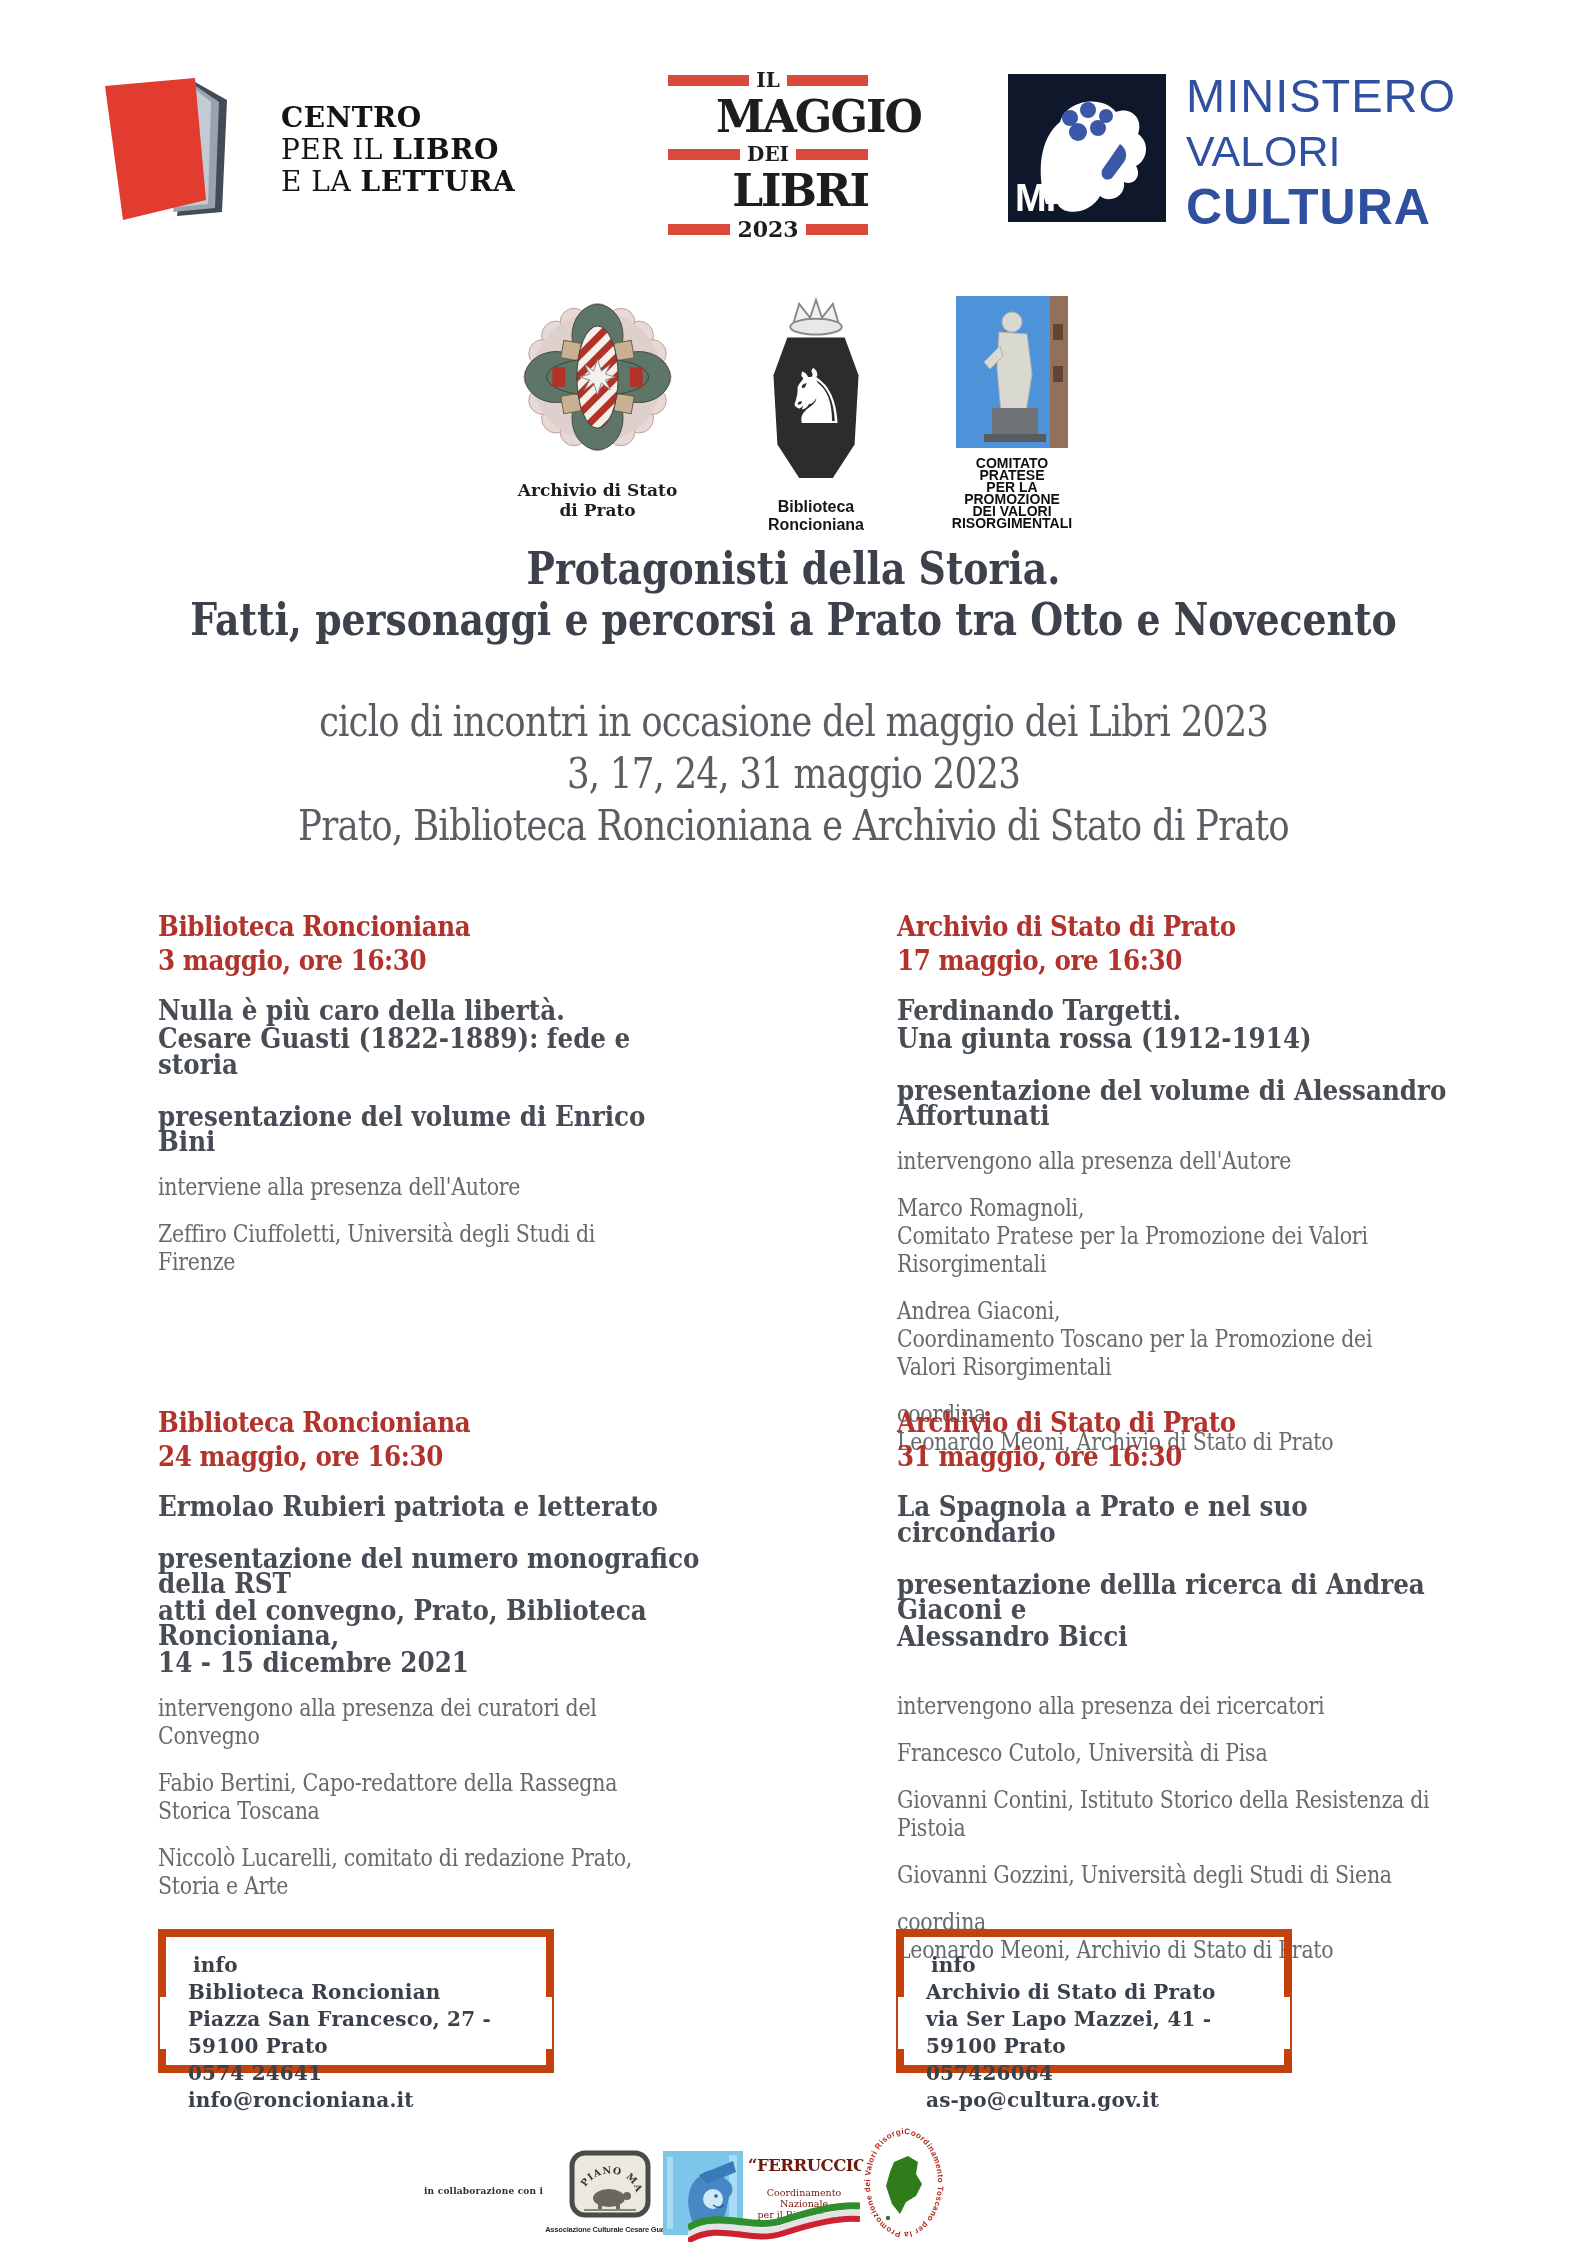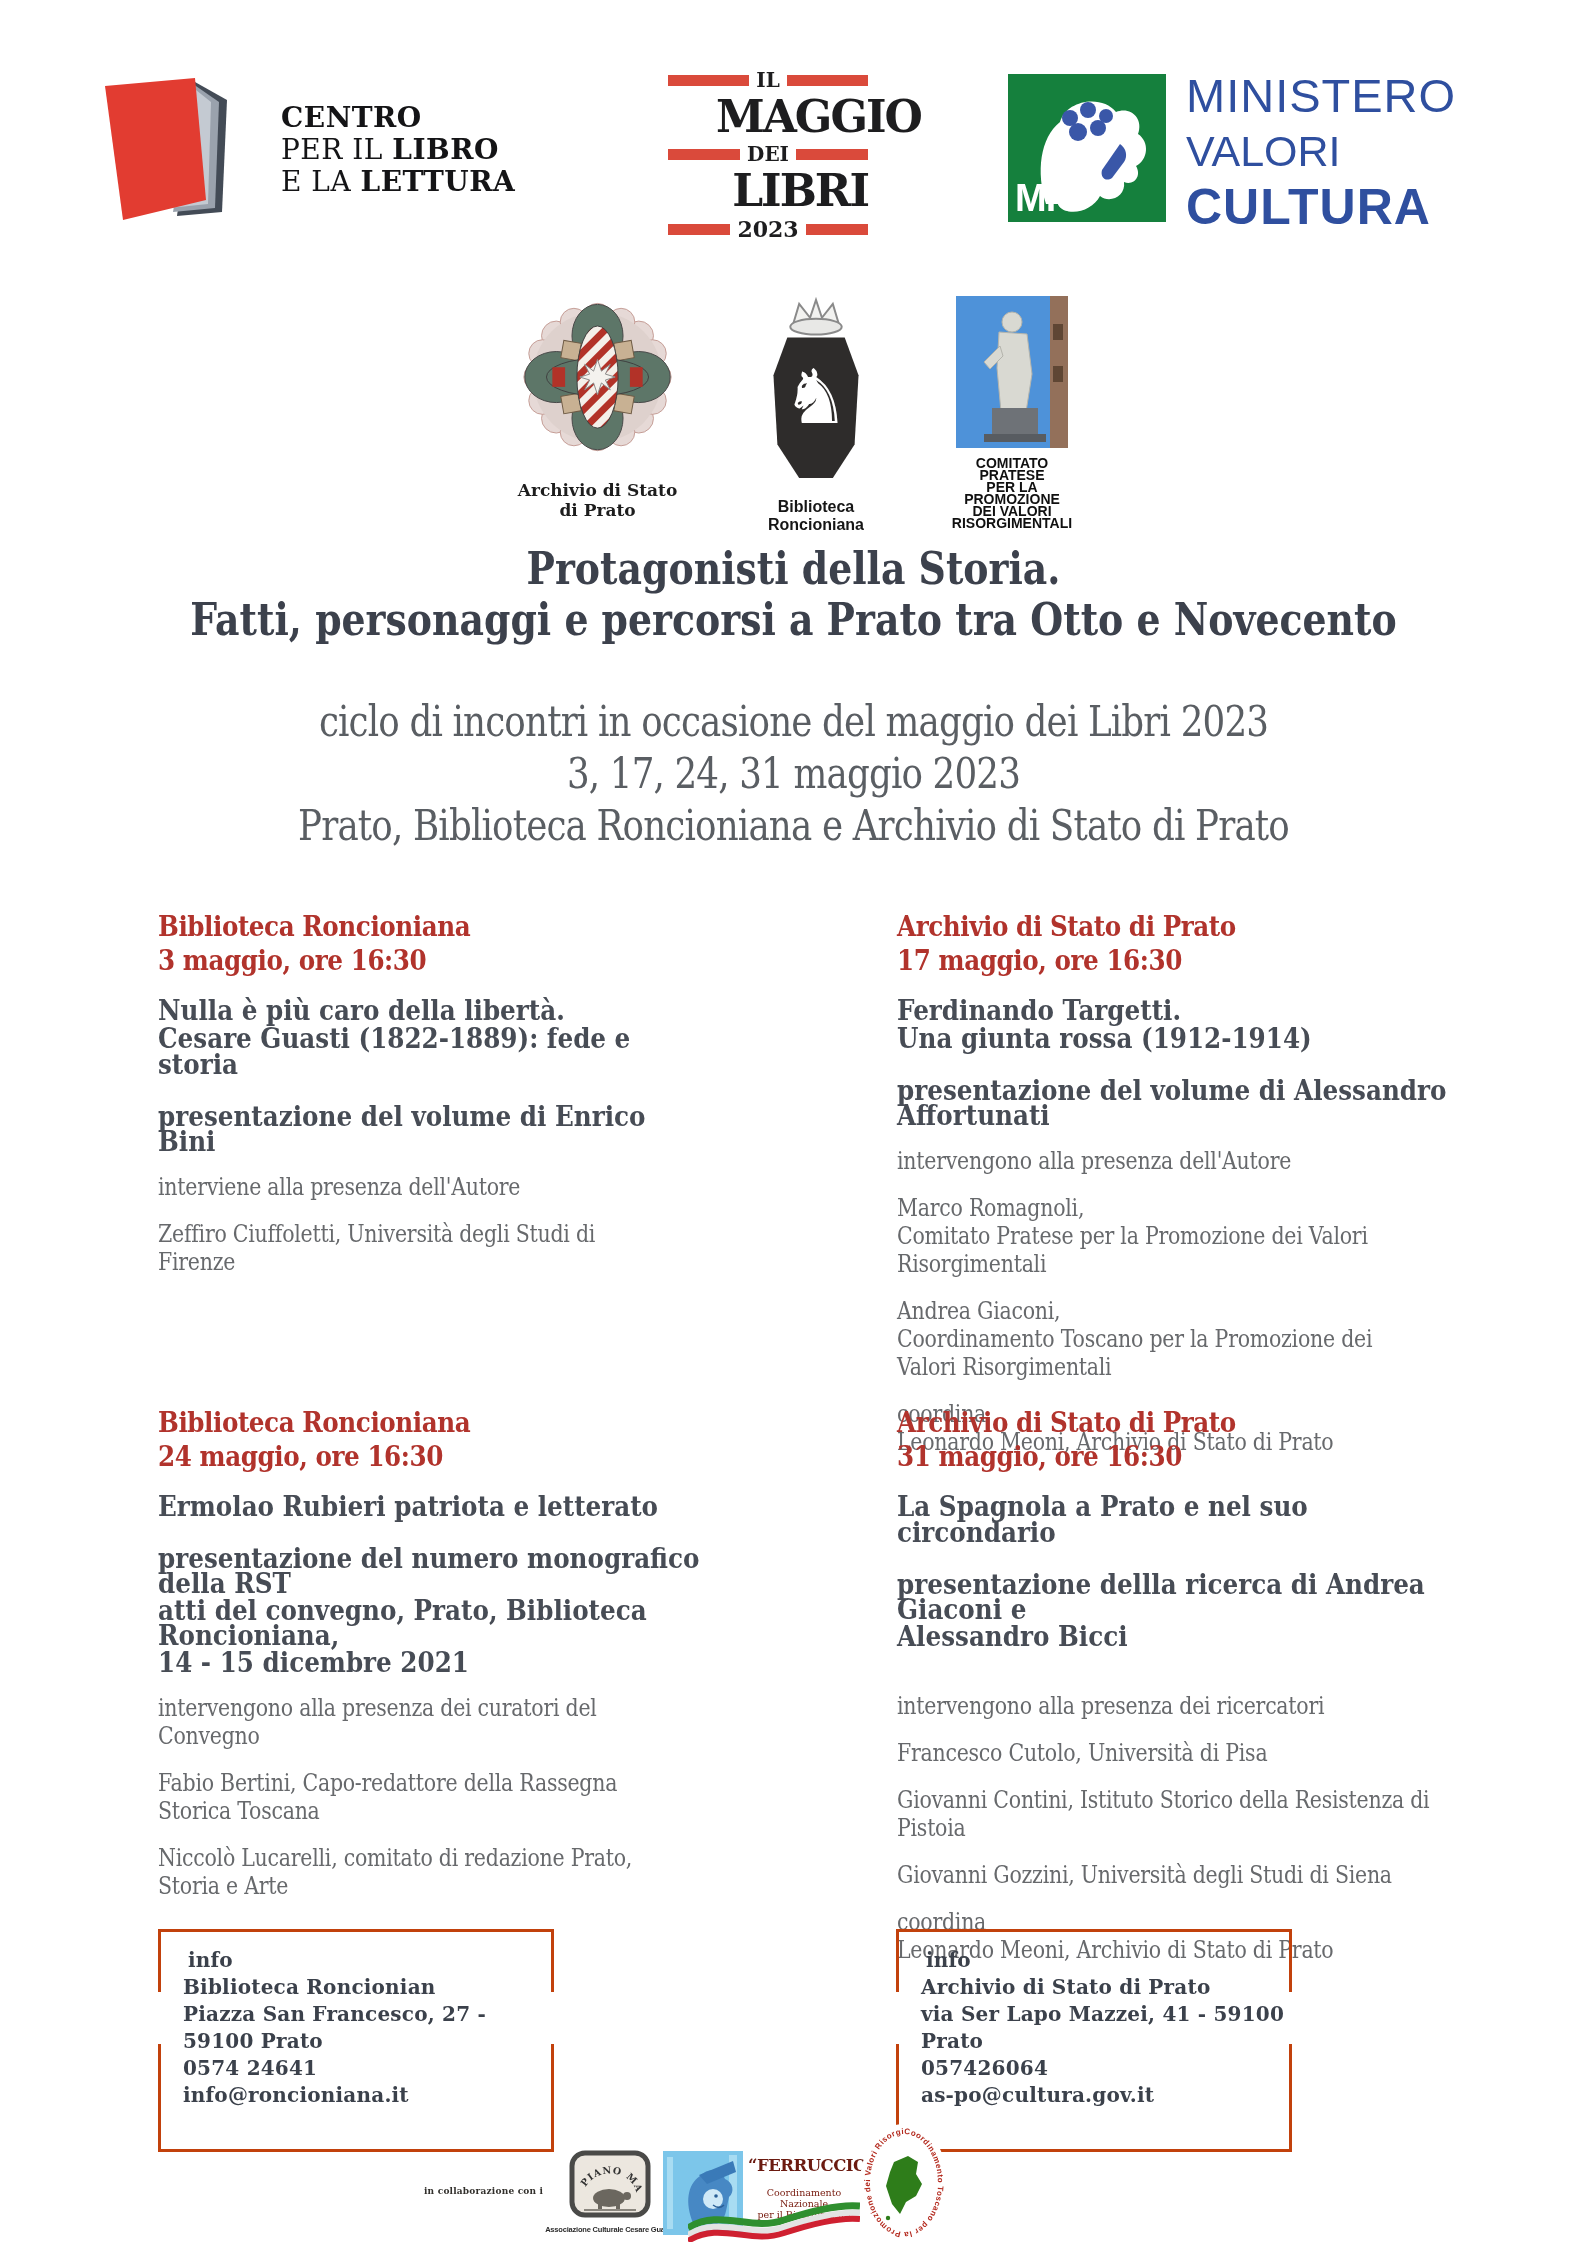--- a/index.html
+++ b/index.html
@@ -13,21 +13,21 @@
   .cepell-text b{font-weight:700;}
 
   .maggio{left:668px;top:66px;width:200px;text-align:right;color:#1d1d1f;}
   .mg-row{display:flex;align-items:center;justify-content:center;gap:7px;margin:3px 0;}
   .mg-bar{background:#da4a3b;height:11px;flex:1;}
   .mg-small{font-weight:700;font-size:20px;line-height:22px;}
   .mg-big{font-weight:700;font-size:44px;line-height:46px;letter-spacing:-2px;margin-left:48px;}
   .mg-year{font-weight:700;font-size:22px;line-height:24px;}
 
   .mic{left:1008px;top:74px;display:flex;gap:20px;}
-  .mic-square{width:158px;height:148px;background:#15803d;position:relative;flex:0 0 auto;}
+  .mic-square{width:158px;height:148px;background:#0f172a;position:relative;flex:0 0 auto;}
   .mic-acronym{position:absolute;left:7px;bottom:2px;color:#fff;font-family:"Liberation Sans",sans-serif;
                font-size:38px;font-weight:700;letter-spacing:-1px;}
   .mic-text{font-family:"Liberation Sans",sans-serif;color:#2f4f9f;margin-top:-6px;}
   .mic-l1{font-size:47px;line-height:56px;font-weight:500;letter-spacing:1px;}
   .mic-l2{font-size:43px;line-height:54px;font-weight:400;}
   .mic-l3{font-size:50px;line-height:58px;font-weight:700;letter-spacing:1px;}
 
   
   .emblems{left:0;top:296px;width:100%;display:flex;justify-content:center;gap:46px;align-items:flex-start;}
   .emblem{text-align:center;}
@@ -52,21 +52,21 @@
   .cxb{transform:scaleX(.82);transform-origin:0 50%;}
   .evt-venue{color:#b1332c;font-weight:700;font-size:28px;line-height:34px;letter-spacing:-.5px;}
   .evt-title{margin-top:18px;color:#474c55;font-weight:700;font-size:28px;line-height:26px;}
   .evt-title div{padding-top:2px;}
   .evt-pres{margin-top:24px;color:#474c55;font-weight:700;font-size:28px;line-height:25px;}
   .evt-pres div{padding-top:2px;}
   .para{margin-top:19px;color:#67696c;font-size:25px;line-height:28px;font-weight:400;letter-spacing:-.3px;}
   .para-gap{margin-top:43px;}
 
   
-  .ibox{position:absolute;width:396px;height:223px;border:3px solid #c2410c;box-sizing:border-box;
+  .ibox{position:absolute;width:396px;height:144px;border:8px solid #c2410c;box-sizing:border-box;
         padding:15px 0 0 22px;}
   #ibox0{left:158px;top:1929px;}
   #ibox1{left:896px;top:1929px;}
   .ibox::before,.ibox::after{content:"";position:absolute;width:8px;height:52px;background:#fff;top:60px;}
   .ibox::before{left:-6px;} .ibox::after{right:-6px;}
   .ibox .ln{font-weight:700;color:#3b414b;font-size:20px;line-height:27px;letter-spacing:.2px;}
   .ibox .ln-first{padding-left:5px;}
 
   
   .collab{left:424px;top:2186px;font-size:9px;font-weight:700;color:#32302c;letter-spacing:.2px;}

